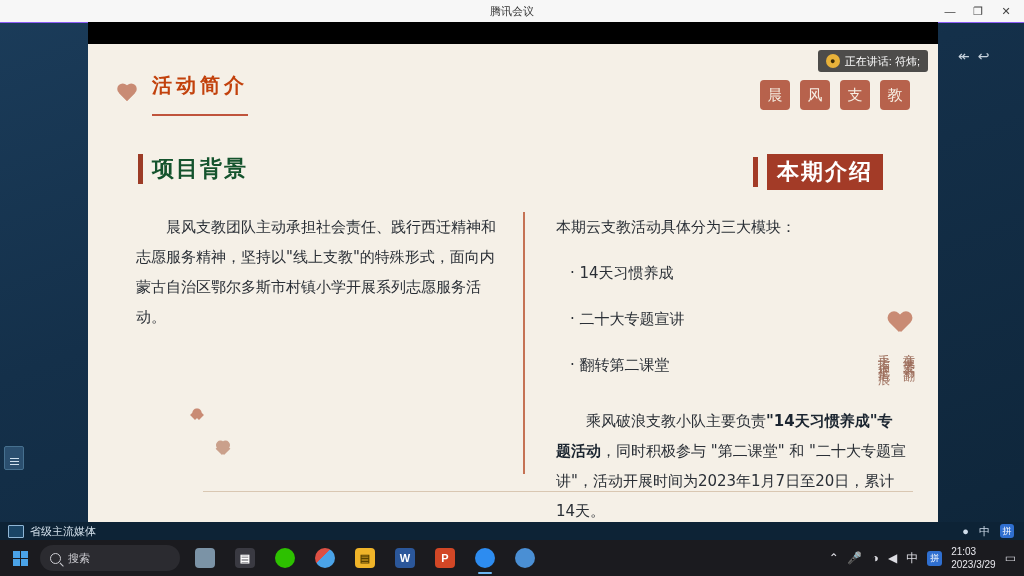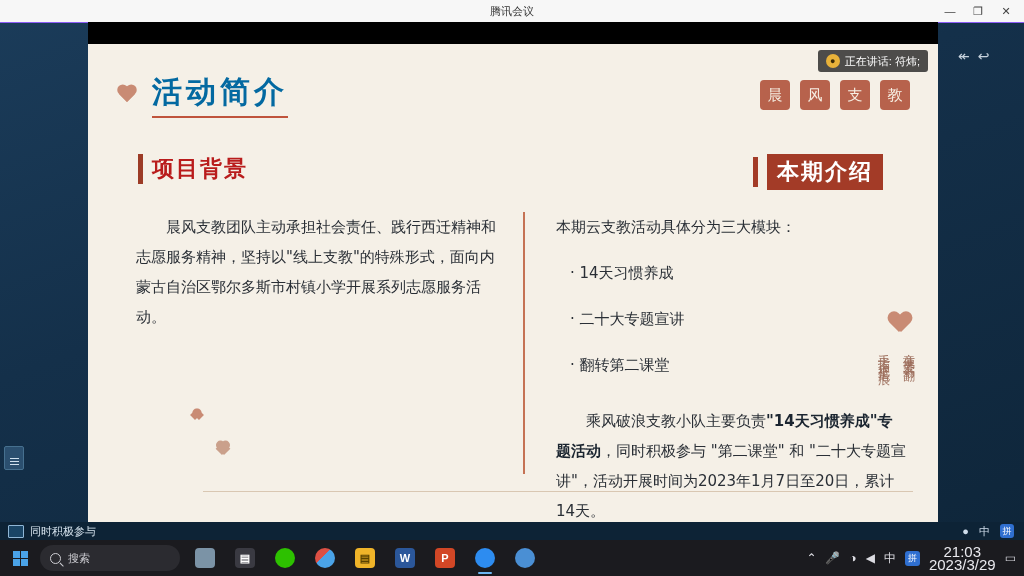--- a/index.html
+++ b/index.html
@@ -44,40 +44,40 @@
     background:#c98b74;border-radius:11px 11px 0 0;
   }
   .heart:before{left:11px;transform:rotate(-45deg);transform-origin:0 100%;}
   .heart:after{left:0;transform:rotate(45deg);transform-origin:100% 100%;}
 
   .slide-title-row{
     position:absolute;left:28px;top:28px;display:flex;align-items:center;gap:14px;
   }
   .slide-title{
     font-family:"DejaVu Serif", serif;
-    font-size:30px;color:#0369a1;letter-spacing:4px;font-weight:bold;
-    border-bottom:2px solid #c0543c;padding-bottom:3px;
+    font-size:20px;color:#c2410c;letter-spacing:4px;font-weight:bold;
+    border-bottom:2px solid #c0543c;padding-bottom:15px;
   }
 
   
   .stamps{position:absolute;right:28px;top:36px;display:flex;gap:10px;}
   .stamp{
     width:30px;height:30px;border-radius:4px;background:#b2563f;
     color:#f7efe3;font-family:"DejaVu Serif", serif;
     font-size:15px;display:flex;align-items:center;justify-content:center;
     opacity:.92;
   }
 
   
   .sec-head{
     position:absolute;display:flex;align-items:center;
   }
   .sec-head .bar{width:5px;height:30px;background:#9c3b26;margin-right:9px;}
   .sec-head .txt{
-    font-family:"DejaVu Serif", serif;font-size:22px;color:#b91c1c;letter-spacing:2px;font-weight:bold;
+    font-family:"DejaVu Serif", serif;font-size:22px;color:#14532d;letter-spacing:2px;font-weight:bold;
   }
   #secLeft{left:50px;top:110px;}
   #secRight{right:55px;top:110px;}
   #secRight .txt{color:#fff;background:#a33b27;padding:3px 10px;}
   #secRight .bar{background:#a33b27;}
 
   
   .col{
     position:absolute;font-size:15px;color:#2a2f36;line-height:30px;
     font-family:"DejaVu Sans", sans-serif;
@@ -163,21 +163,21 @@
     display:flex;align-items:center;gap:7px;padding:0 10px;box-sizing:border-box;
     color:#cfcfd4;font-size:11px;margin-right:6px;
   }
   .tb-search .mg{width:9px;height:9px;border:1.4px solid #cfcfd4;border-radius:50%;position:relative;display:inline-block;}
   .tb-search .mg:after{content:"";position:absolute;right:-4px;bottom:-3px;width:5px;height:1.4px;background:#cfcfd4;transform:rotate(45deg);}
   .tb-apps{display:flex;align-items:center;gap:2px;}
   .tb-app{width:38px;height:36px;display:flex;align-items:center;justify-content:center;position:relative;}
   .tb-app .sq{width:20px;height:20px;border-radius:4px;display:flex;align-items:center;justify-content:center;font-size:11px;color:#fff;font-weight:bold;}
   .tb-app.active:after{content:"";position:absolute;bottom:2px;left:12px;width:14px;height:2px;border-radius:1px;background:#6cb6f2;}
   .tray{margin-left:auto;display:flex;align-items:center;gap:9px;padding-right:8px;color:#e6e6ea;font-size:11px;}
-  .clock{display:flex;flex-direction:column;align-items:center;line-height:13px;font-size:15px;color:#e9e9ee;}
+  .clock{display:flex;flex-direction:column;align-items:flex-start;line-height:13px;font-size:10px;color:#e9e9ee;}
   .tray-ic{font-size:12px;color:#dcdce2;}
   .ime-tb{width:15px;height:15px;border-radius:3px;background:#2f6fd0;color:#fff;font-size:9px;display:flex;align-items:center;justify-content:center;}
 </style>
 </head>
 <body>
 
 <div class="desktop"></div>
 
 <div class="titlebar">
   <div class="tb-title">腾讯会议</div>
@@ -255,21 +255,21 @@
   <span>↞</span>
   <span>↩</span>
 </div>
 
 <div class="left-tab">
     <i></i>
   </div>
 
 <div class="share-status">
   <span class="mon"></span>
-  <span>同时积极参与</span>
+  <span>省级主流媒体</span>
   <span class="right">
     <span class="chip">●</span>
     <span class="chip">中</span>
     <span class="ime-blue">拼</span>
   </span>
 </div>
 
 <div class="taskbar">
   <div class="start">
     <span class="win-logo">

